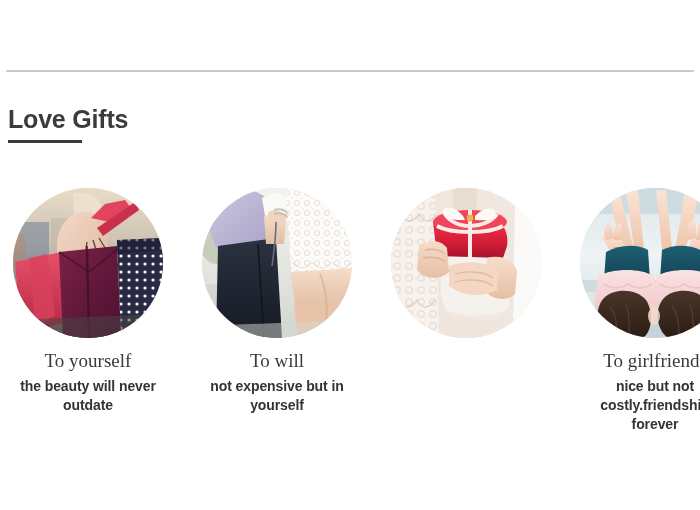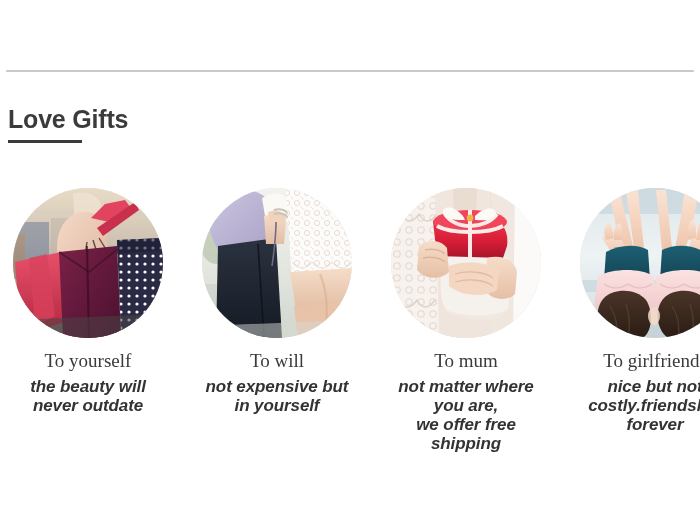--- a/index.html
+++ b/index.html
@@ -94,26 +94,25 @@
     font-family: "Liberation Serif", serif;
     font-size: 19px;
     font-weight: 400;
     color: #3a3a3a;
     line-height: 22px;
     white-space: nowrap;
   }
   .card-sub {
     margin-top: 5px;
     font-family: "Liberation Sans", sans-serif;
-    font-size: 17px;
+    font-size: 14px;
     font-weight: 600;
     color: #333333;
     line-height: 19px;
     letter-spacing: -0.1px;
-    font-style: italic;
   }
 </style>
 </head>
 <body>
 
 <div class="page">
 
   <div class="top-rule"></div>
 
   <div class="section-title-wrap">
@@ -294,27 +293,20 @@
           </g>
           <path d="M96 70 C110 66 124 72 126 84 L124 106 C116 114 100 112 94 102 Z" fill="url(#g3skin3)"></path>
           <path d="M58 78 C74 72 96 74 108 82 L106 102 C92 110 70 108 58 98 Z" fill="#f3d7c2"></path>
           <g stroke="#dcae92" stroke-width="1.3" fill="none" opacity="0.7">
             <path d="M64 86 C78 82 94 84 102 90"></path>
             <path d="M64 94 C78 90 94 92 102 98"></path>
           </g>
           <path d="M50 120 C70 130 104 130 120 120 L120 150 L50 150 Z" fill="#efe6dd" opacity="0.75"></path>
         </svg>
       </div>
-      <div class="caption">
-        <div class="card-title">To mum</div>
-        <div class="card-sub">
-            <div>not matter where you are,</div>
-            <div>we offer free shipping</div>
-          </div>
-      </div>
     </div>
 
     <div class="card">
       <div class="thumb">
         <svg viewBox="0 0 150 150" preserveAspectRatio="xMidYMid slice" aria-hidden="true">
           <defs>
             <linearGradient id="g4bg" x1="0" y1="0" x2="0" y2="1">
               <stop offset="0%" stop-color="#dce6ea"></stop>
               <stop offset="45%" stop-color="#eef3f4"></stop>
               <stop offset="100%" stop-color="#cfdade"></stop>

